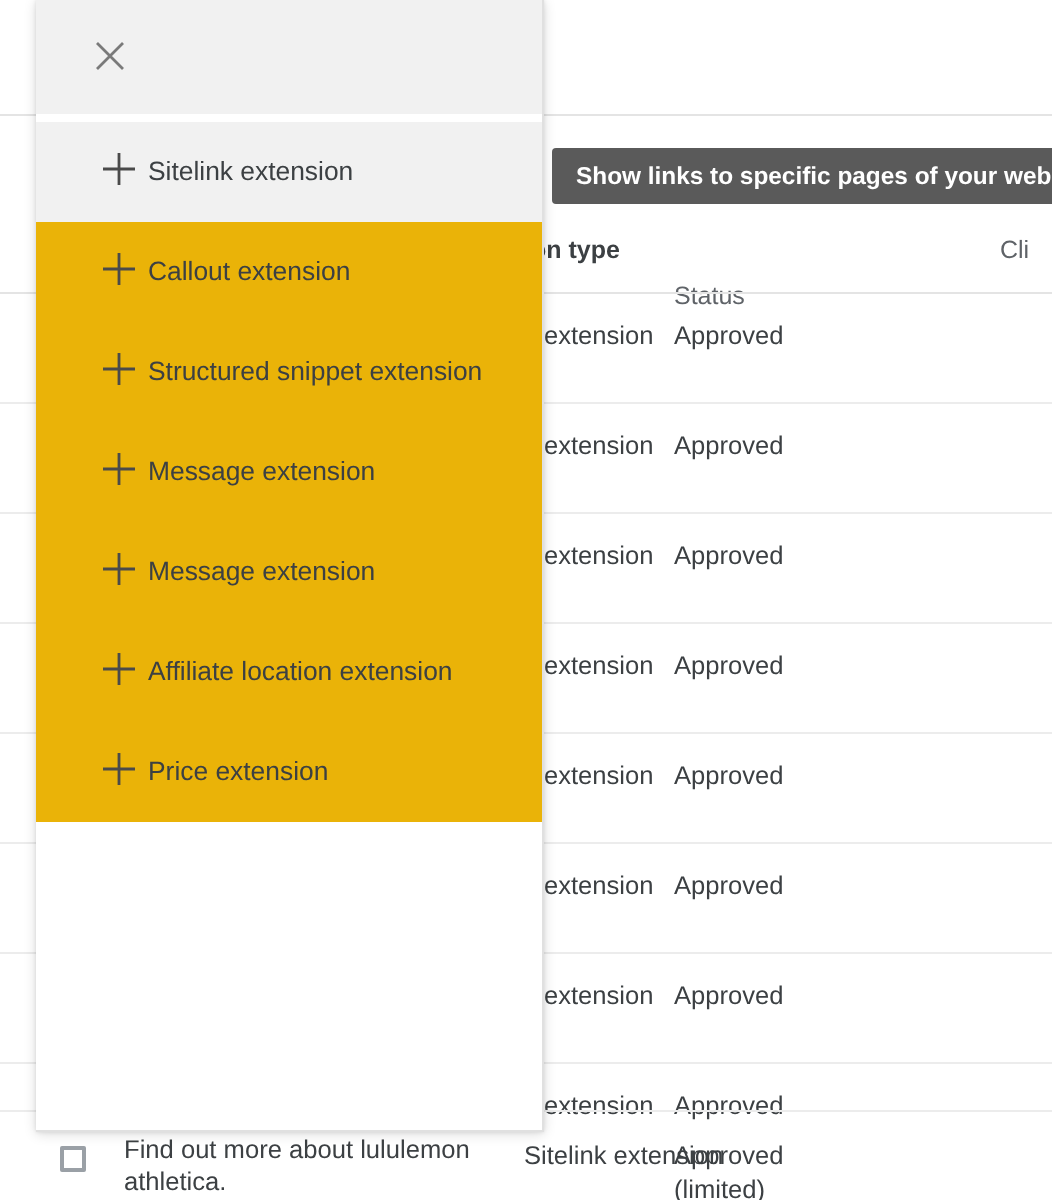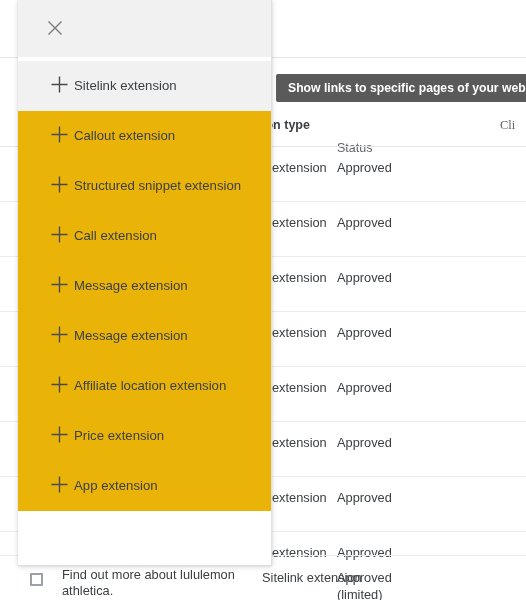--- a/index.html
+++ b/index.html
@@ -18,21 +18,21 @@
     position:absolute; left:0; right:0; top:57px;
     height:1px; background:#e4e4e4;
   }
   .th {
     position:absolute; top:114px; height:22px;
     font-size:12.5px; color:#5f6368; line-height:22px;
     white-space:nowrap;
   }
   .th-type { left:262px; font-weight:bold; color:#3c4043; font-size:12.5px; }
   .th-status { left:337px;margin-top:23px; }
-  .th-clicks { left:500px;font-family:Liberation Serif, serif; }
+  .th-clicks { left:500px; }
 
   .thead-bottom {
     position:absolute; left:0; right:0; top:146px;
     height:1px; background:#e4e4e4;
   }
 
   .trow {
     position:absolute; left:0; right:0; height:55px;
   }
   .trow .sep {
@@ -198,28 +198,20 @@
 
       <div class="menu-item">
         <span class="plus">
           <svg width="19" height="19" viewBox="0 0 19 19">
               <path d="M9.5 1.5 V17.5 M1.5 9.5 H17.5" stroke="#4a4a4a" stroke-width="1.4" fill="none"></path>
             </svg>
         </span>
         <span class="mi-label">Structured snippet extension</span>
       </div>
 
-      <div class="menu-item">
-        <span class="plus">
-          <svg width="19" height="19" viewBox="0 0 19 19">
-              <path d="M9.5 1.5 V17.5 M1.5 9.5 H17.5" stroke="#4a4a4a" stroke-width="1.4" fill="none"></path>
-            </svg>
-        </span>
-        <span class="mi-label">Call extension</span>
-      </div>
 
       <div class="menu-item">
         <span class="plus">
           <svg width="19" height="19" viewBox="0 0 19 19">
               <path d="M9.5 1.5 V17.5 M1.5 9.5 H17.5" stroke="#4a4a4a" stroke-width="1.4" fill="none"></path>
             </svg>
         </span>
         <span class="mi-label">Message extension</span>
       </div>
 
@@ -243,28 +235,20 @@
 
       <div class="menu-item">
         <span class="plus">
           <svg width="19" height="19" viewBox="0 0 19 19">
               <path d="M9.5 1.5 V17.5 M1.5 9.5 H17.5" stroke="#4a4a4a" stroke-width="1.4" fill="none"></path>
             </svg>
         </span>
         <span class="mi-label">Price extension</span>
       </div>
 
-      <div class="menu-item">
-        <span class="plus">
-          <svg width="19" height="19" viewBox="0 0 19 19">
-              <path d="M9.5 1.5 V17.5 M1.5 9.5 H17.5" stroke="#4a4a4a" stroke-width="1.4" fill="none"></path>
-            </svg>
-        </span>
-        <span class="mi-label">App extension</span>
-      </div>
 
 
     </div>
   </div>
 
   <div class="tooltip">Show links to specific pages of your website</div>
 
 </div>
 
 </body></html>

